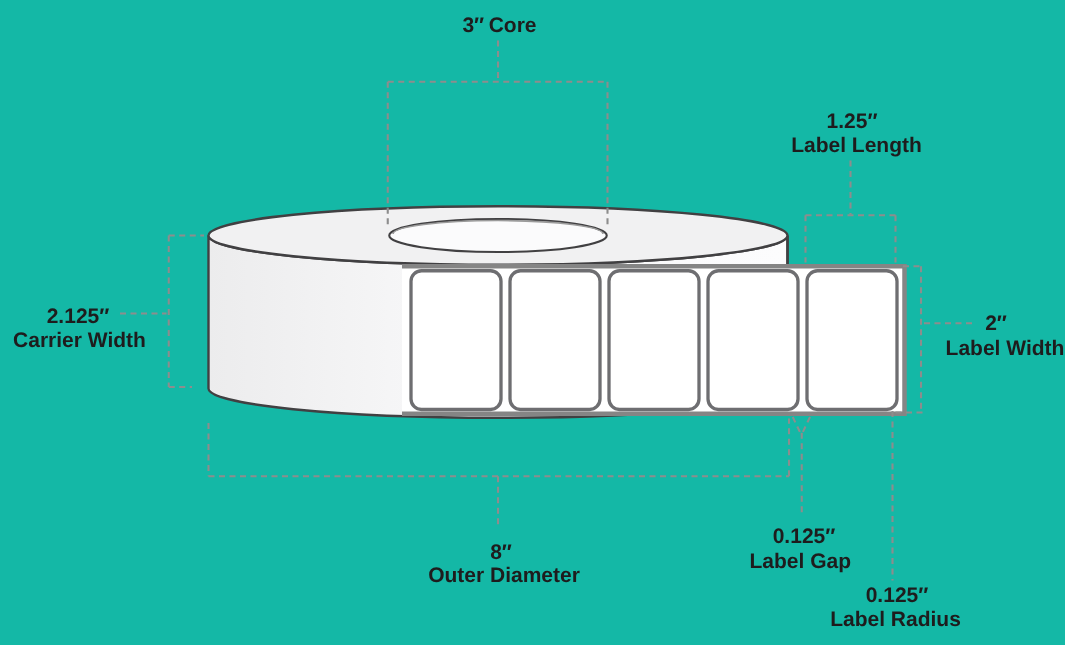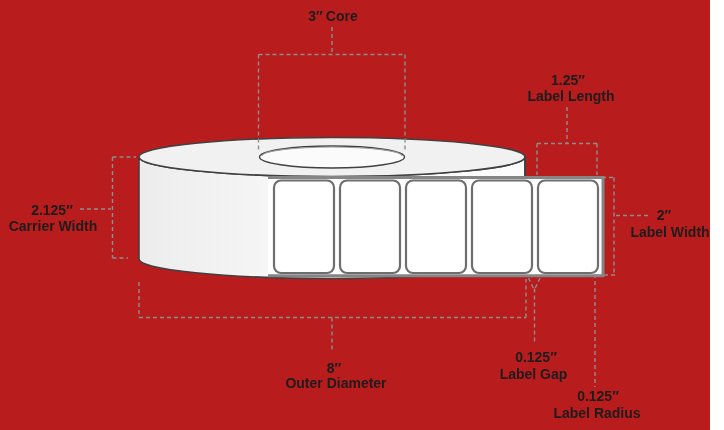--- a/index.html
+++ b/index.html
@@ -5,21 +5,21 @@
 <style>
   html, body {
     margin: 0;
     padding: 0;
     background: #ffffff;
   }
   .stage {
     position: relative;
     width: 710px;
     height: 430px;
-    background: #b91c1c;
+    background: #14b8a6;
     overflow: hidden;
     font-family: "Liberation Sans", "DejaVu Sans", sans-serif;
     text-align: center;
   }
   svg { display: block; }
   .outline {
     fill: none;
     stroke: #414042;
     stroke-width: 1.6;
   }

